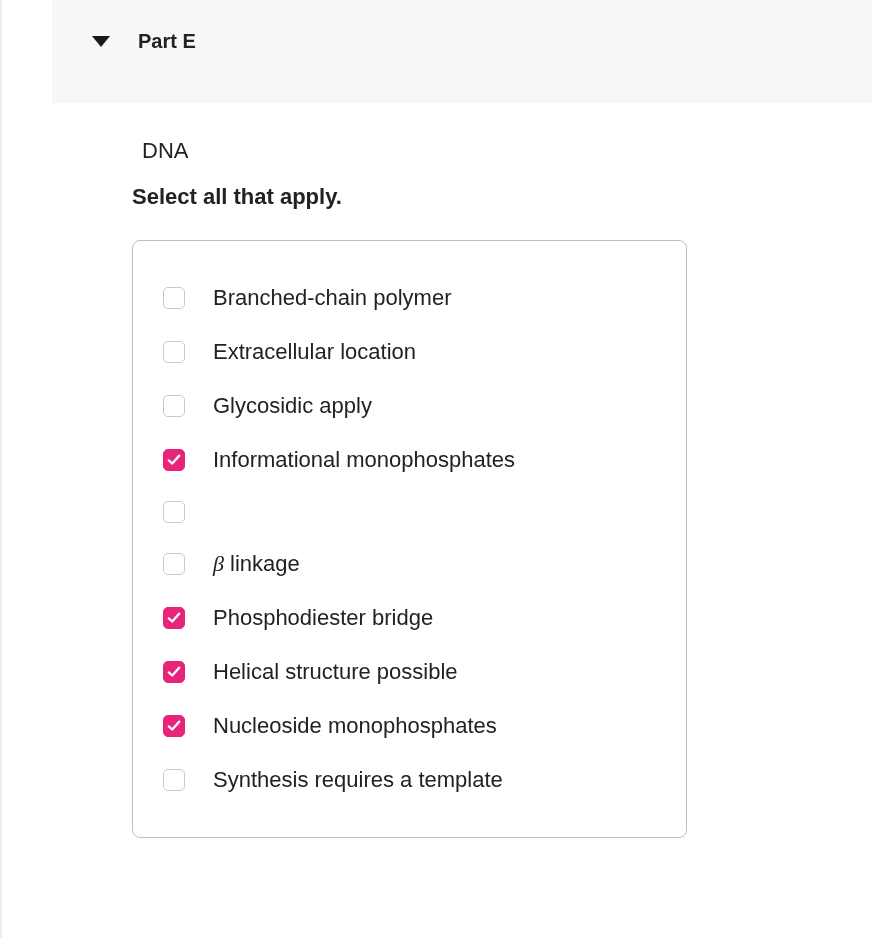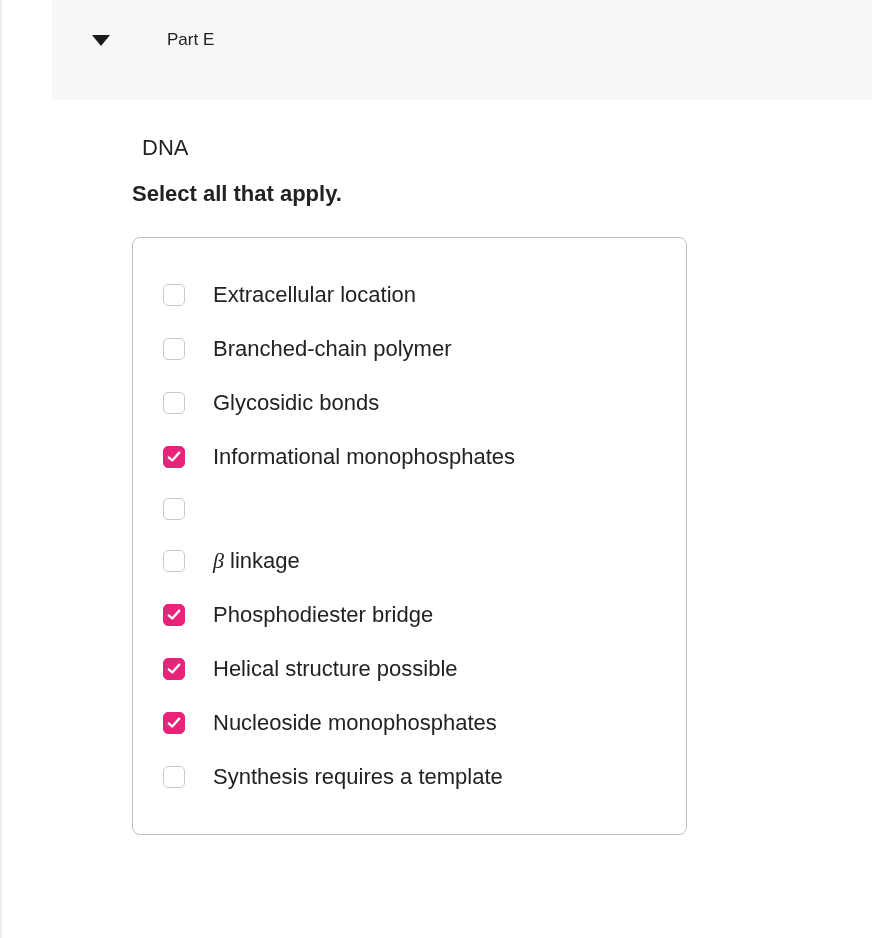--- a/index.html
+++ b/index.html
@@ -24,23 +24,22 @@
     }
     .caret {
       width: 0;
       height: 0;
       border-left: 9px solid transparent;
       border-right: 9px solid transparent;
       border-top: 11px solid #1a1a1a;
       margin-right: 28px;
     }
     .part-title {
-      font-weight: 400;
-      font-size: 17px;
-      margin-left: 29px;
+      font-weight: 700;
+      font-size: 20px;
     }
     .body-pad {
       padding-left: 130px;
       padding-right: 40px;
       padding-top: 35px;
     }
     .subject {
       font-size: 22px;
       margin-bottom: 20px;
       margin-left: 10px;
@@ -104,29 +103,29 @@
   </div>
 
   <div class="body-pad">
     <div class="subject">DNA</div>
     <div class="instruction">Select all that apply.</div>
 
     <div class="options-box" id="options-box">
 
     <div class="option-row">
           <div class="cb"></div>
+          <div class="opt-label">Branched-chain polymer</div>
+        </div>
+        <div class="option-row">
+          <div class="cb"></div>
           <div class="opt-label">Extracellular location</div>
         </div>
         <div class="option-row">
           <div class="cb"></div>
-          <div class="opt-label">Branched-chain polymer</div>
-        </div>
-        <div class="option-row">
-          <div class="cb"></div>
-          <div class="opt-label">Glycosidic bonds</div>
+          <div class="opt-label">Glycosidic apply</div>
         </div>
         <div class="option-row">
           <div class="cb checked">
             <svg viewBox="0 0 16 16">
               <path d="M2 8.5 L6 12 L14 3" stroke="#fff" stroke-width="2.6" fill="none" stroke-linecap="round" stroke-linejoin="round"></path>
             </svg>
           </div>
           <div class="opt-label">Informational monophosphates</div>
         </div>
         <div class="option-row">

